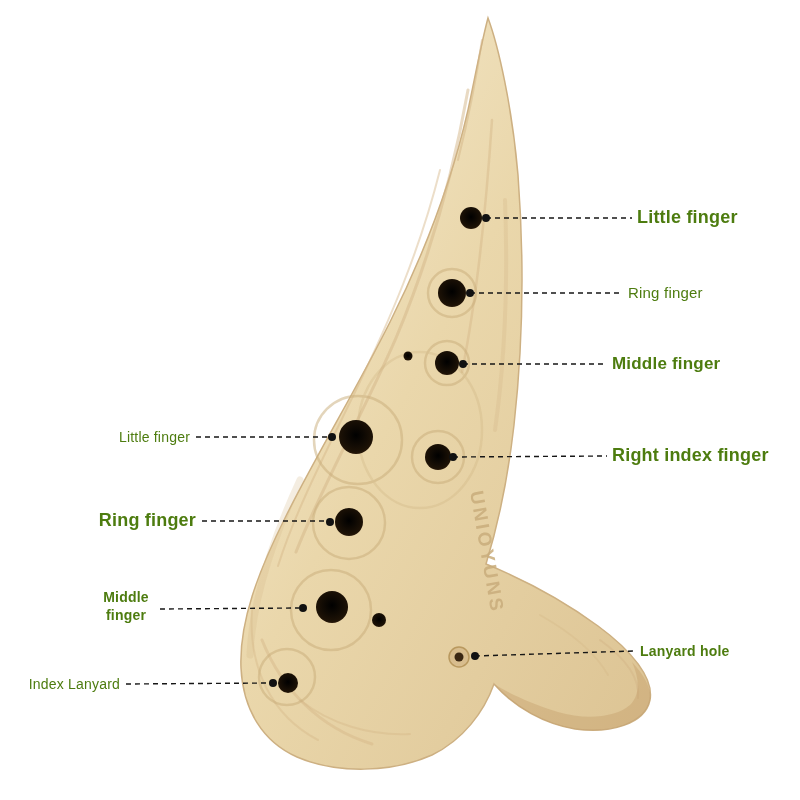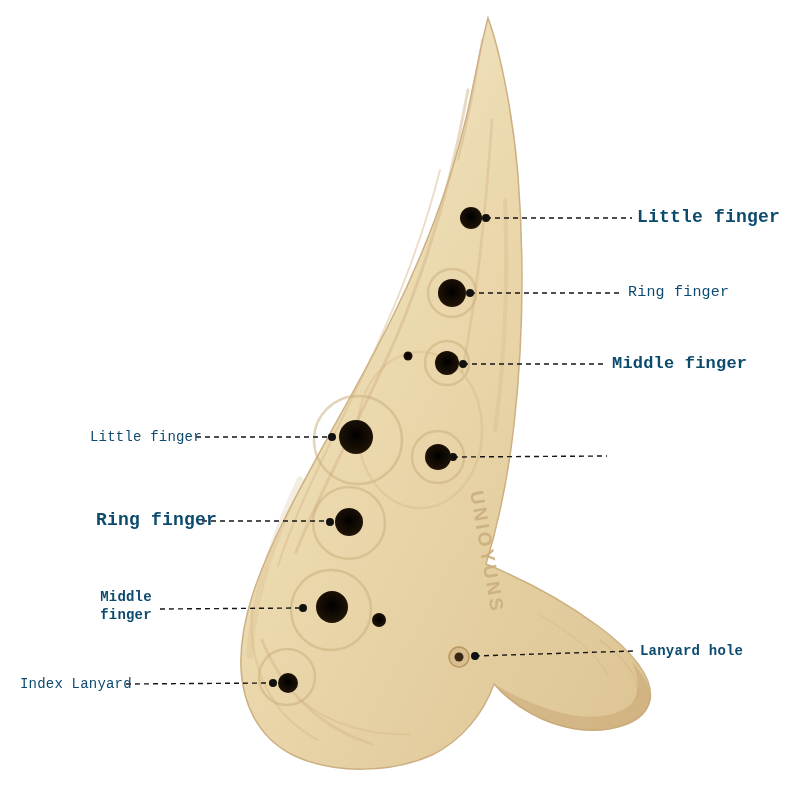--- a/index.html
+++ b/index.html
@@ -2,22 +2,22 @@
 <html><head>
 <meta charset="utf-8">
 <style>
   html,body{margin:0;padding:0;background:#ffffff;}
   .stage{
     position:relative;width:800px;height:800px;background:#ffffff;
     font-family:"Liberation Sans",sans-serif;overflow:hidden;
   }
   .art{position:absolute;left:0;top:0;}
   .label{
-    position:absolute;color:#0c4a6e;white-space:nowrap;
-    letter-spacing:.2px;line-height:1.2;font-family:Liberation Mono, monospace;
+    position:absolute;color:#4d7c0f;white-space:nowrap;
+    letter-spacing:.2px;line-height:1.2;
   }
   .bold{font-weight:700;}
   .fs18{font-size:18px;}
   .fs17{font-size:17px;}
   .fs15{font-size:15px;}
   .fs14{font-size:14px;}
   .right-align{text-align:right;}
   
   .lbl-little-r{left:637px;top:207px;}
   .lbl-ring-r{left:628px;top:284px;}
@@ -134,20 +134,21 @@
       <circle cx="332" cy="437" r="4"></circle>
       <circle cx="330" cy="522" r="4"></circle>
       <circle cx="303" cy="608" r="4"></circle>
       <circle cx="273" cy="683" r="4"></circle>
     </g>
   </svg>
 
   <div class="label bold fs18 lbl-little-r">Little finger</div>
   <div class="label fs15 lbl-ring-r">Ring finger</div>
   <div class="label bold fs17 lbl-middle-r">Middle finger</div>
+  <div class="label bold fs18 lbl-rindex-r">Right index finger</div>
   <div class="label bold fs14 lbl-lanyard">Lanyard hole</div>
 
   <div class="label fs14 right-align lbl-little-l">Little finger</div>
   <div class="label bold fs18 right-align lbl-ring-l">Ring finger</div>
   <div class="label bold fs14 lbl-middle-l">Middle finger</div>
   <div class="label fs14 right-align lbl-index-l">Index Lanyard</div>
 
 </div>
 
 </body></html>

